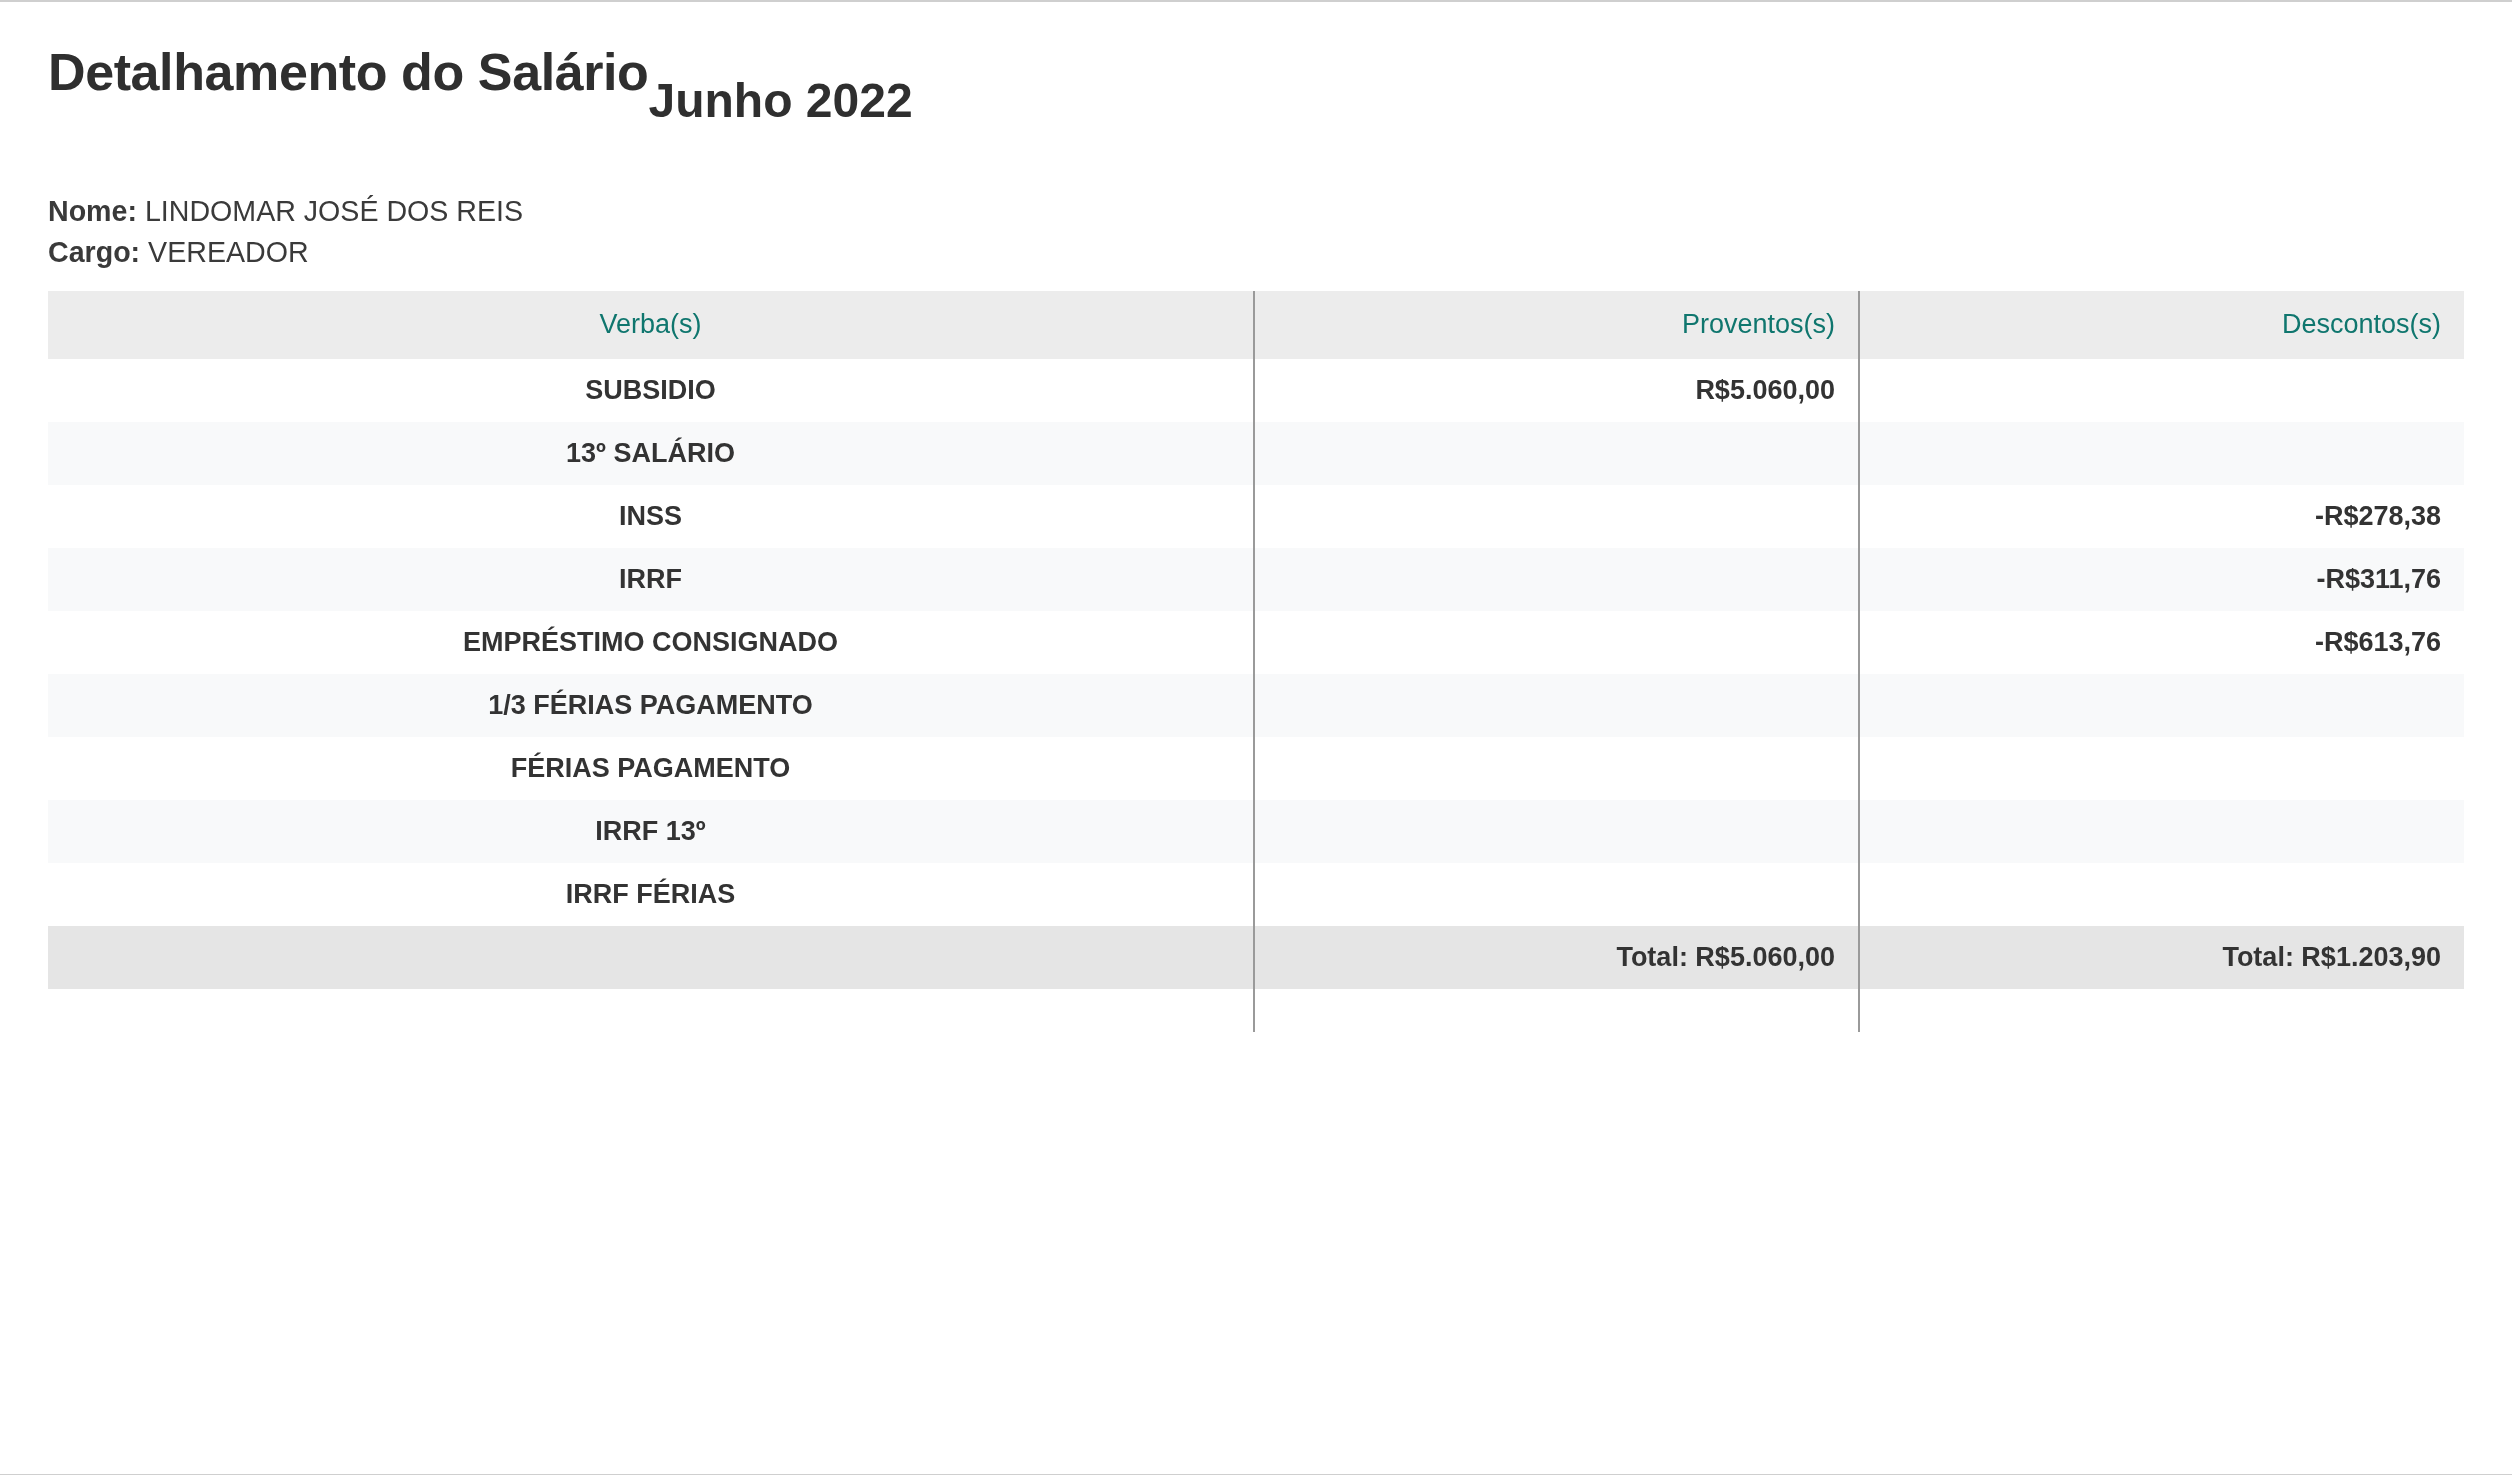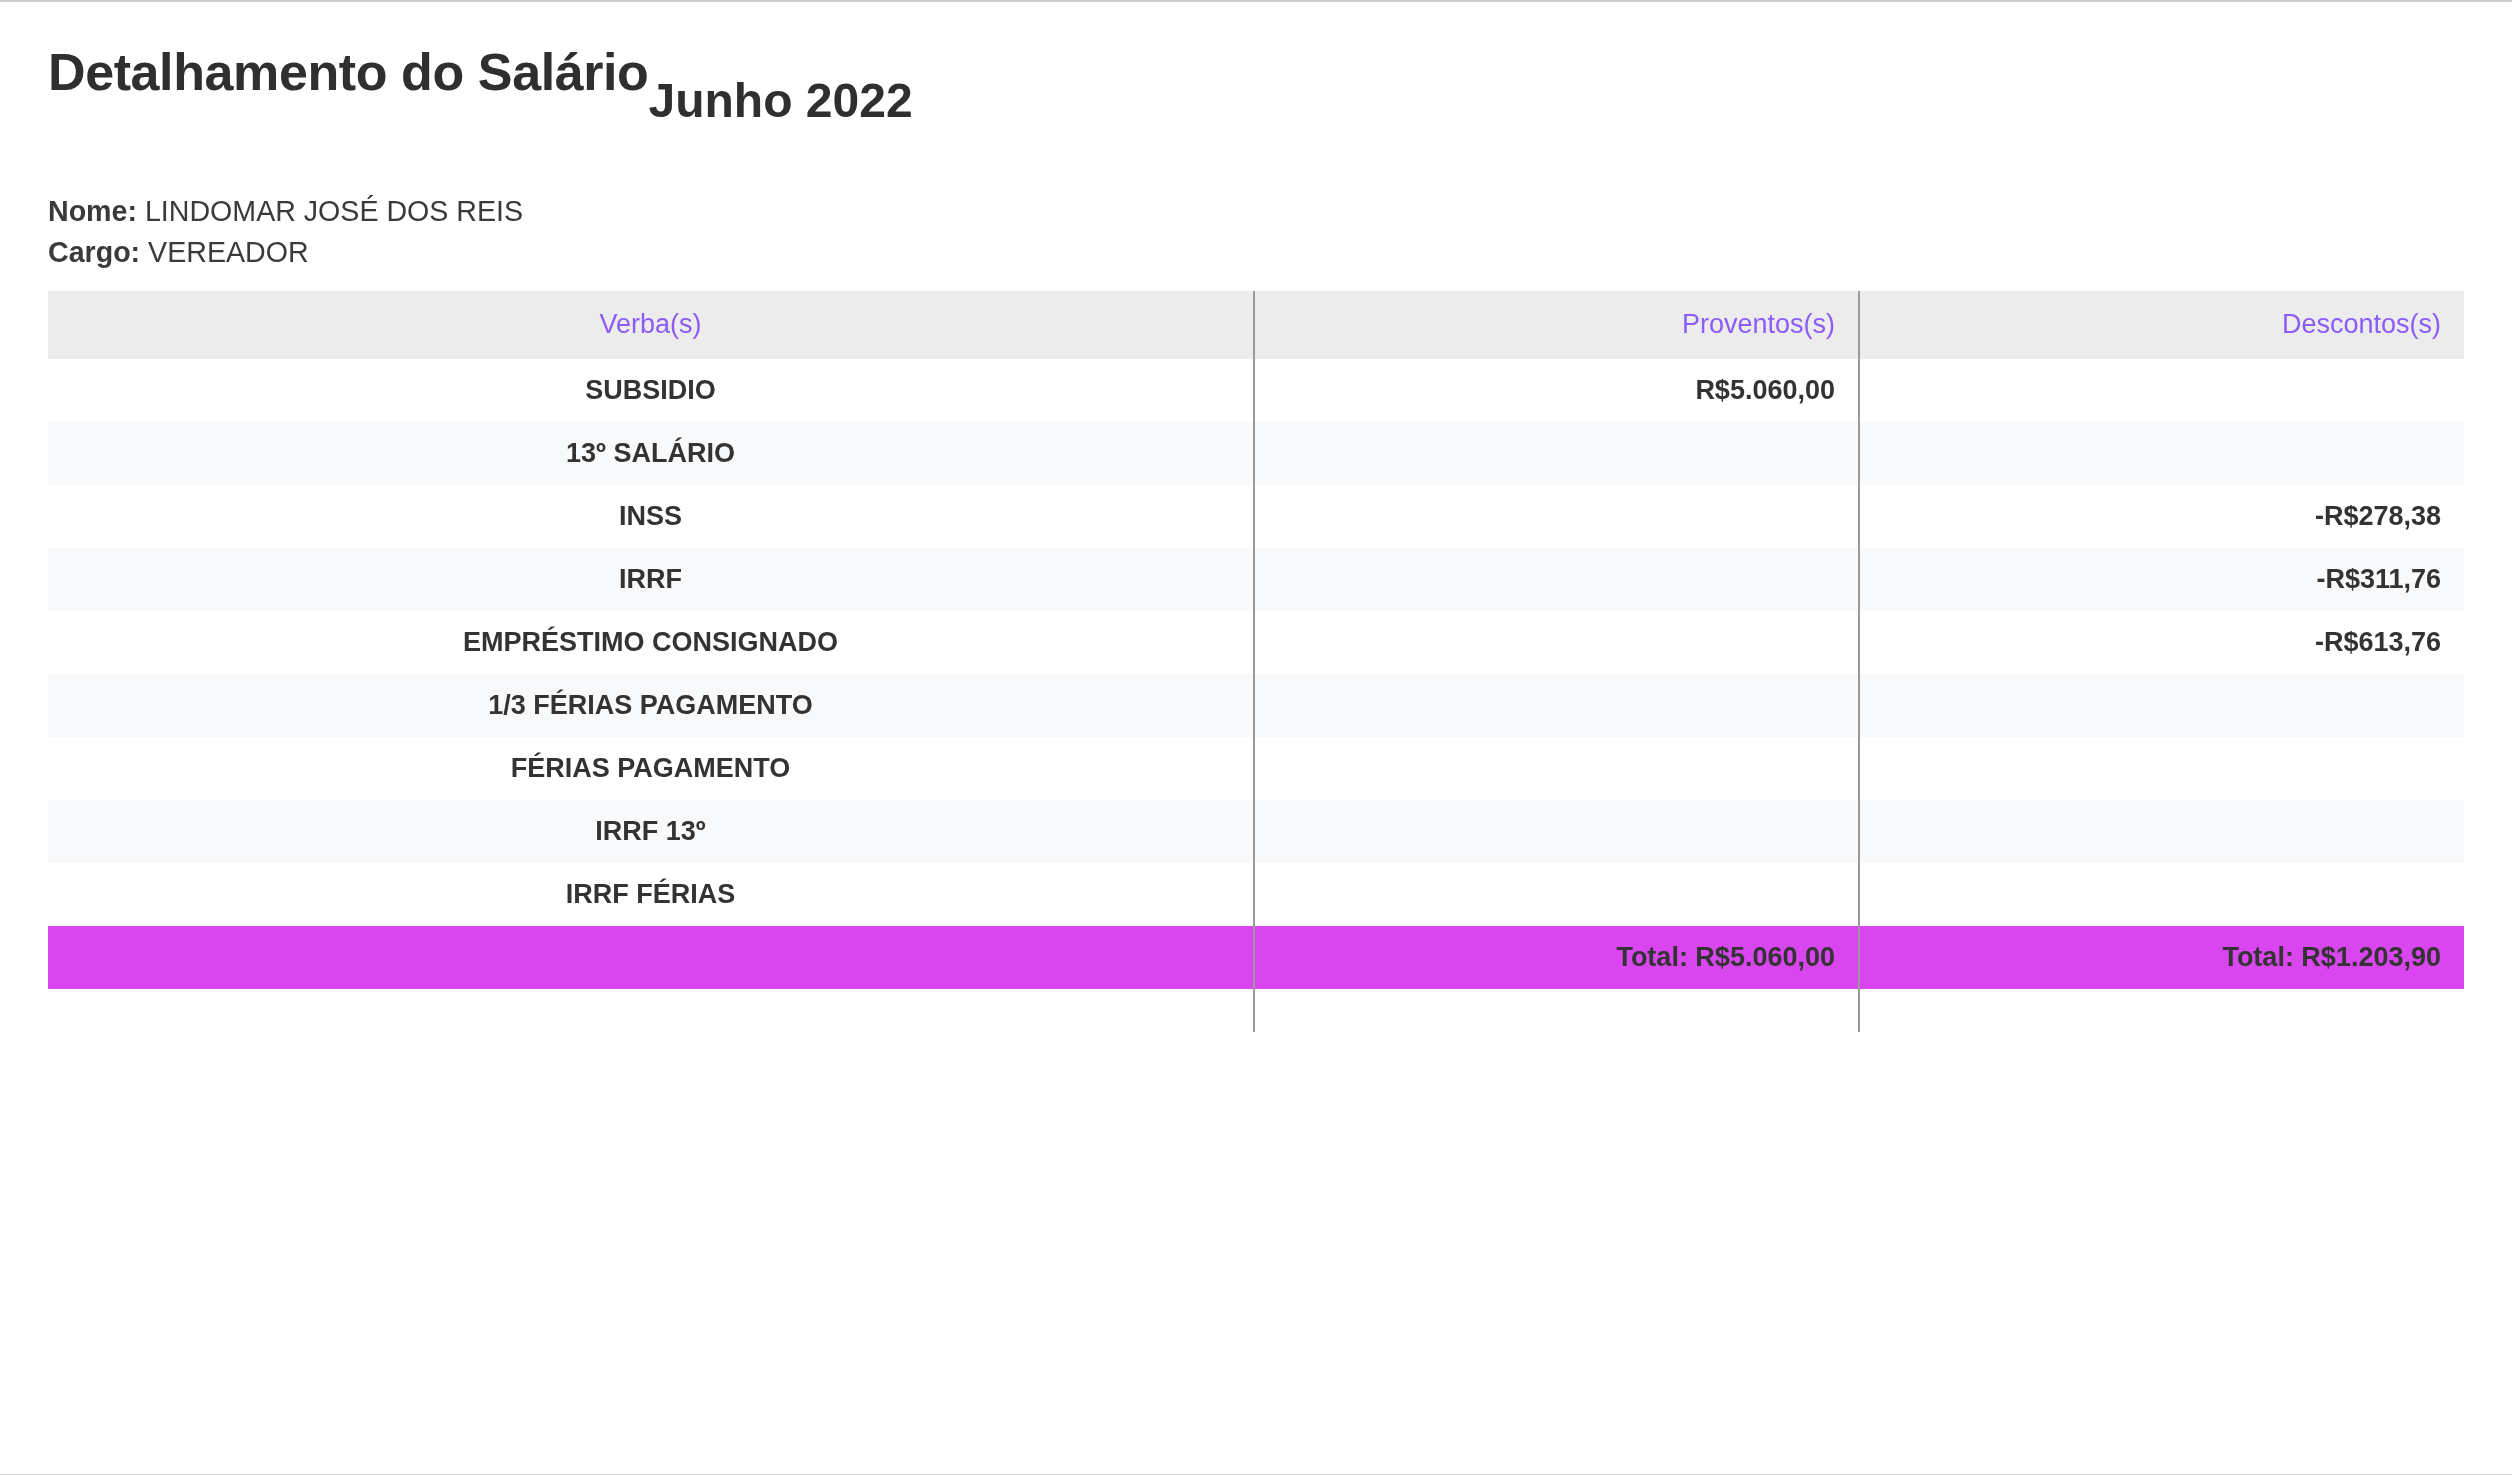--- a/index.html
+++ b/index.html
@@ -67,21 +67,21 @@
     margin-top: 7.7px;
   }
   table.sal col.c1 { width: 1206px; }
   table.sal col.c2 { width: 605px; }
   table.sal col.c3 { width: 605px; }
 
   table.sal thead th {
     background: #ececec;
     font-weight: normal;
     font-size: 27px;
-    color: #8b5cf6;
+    color: #0f766e;
     padding: 18.5px 23px;
     height: 48px;
     box-sizing: border-box;
   }
   table.sal thead th.head-verbas {
     text-align: center;
     border-right: 2.3px solid #9a9a9a;
   }
   table.sal thead th.head-proventos {
     text-align: right;
@@ -107,21 +107,21 @@
     text-align: right;
     border-right: 2.3px solid #9a9a9a;
   }
   table.sal tbody td.desc {
     text-align: right;
     padding-left: 28px;
   }
   tr.odd td { background: #ffffff; }
   tr.even td { background: #f8f9fa; }
   tr.total td {
-    background: #d946ef;
+    background: #e5e5e5;
     height: 46px;
     padding-top: 18.5px;
     padding-bottom: 18.5px;
   }
   tr.tail td {
     background: #ffffff;
     height: 59px;
     border-bottom: none;
   }
   .col-divider-bottom {

